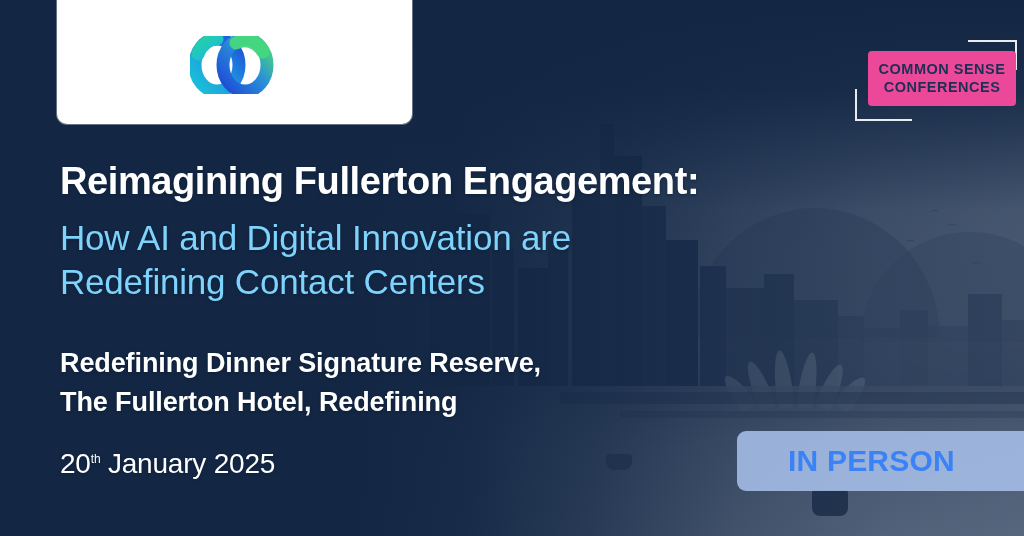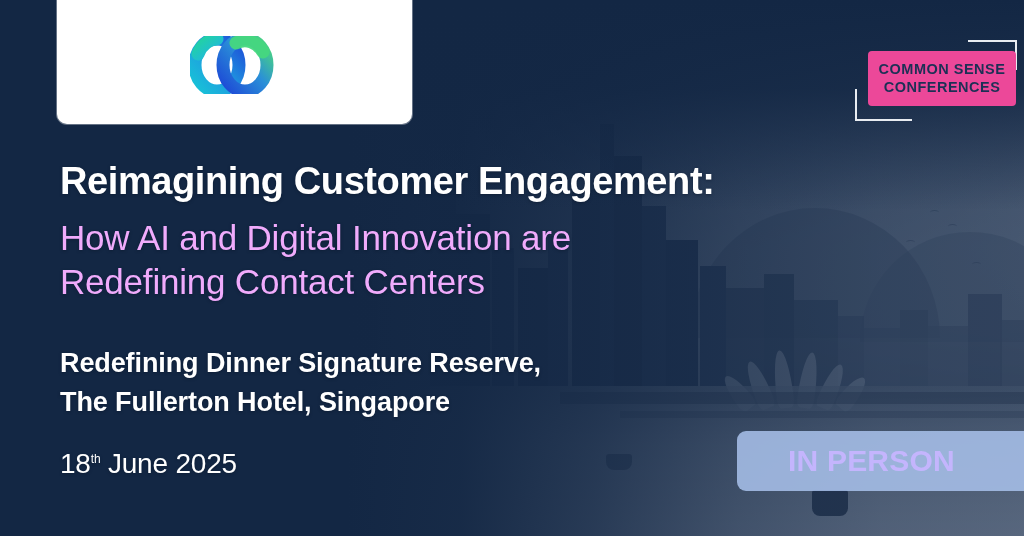--- a/index.html
+++ b/index.html
@@ -176,21 +176,21 @@
     color: #ffffff;
     font-size: 38px;
     font-weight: 700;
     letter-spacing: -0.4px;
     white-space: nowrap;
     text-shadow: 0 1px 3px rgba(10,22,40,.5);
   }
   #subhead {
     position: absolute;
     left: 60px; top: 216px;
-    color: #f0abfc;
+    color: #7dd3fc;
     font-size: 35px;
     font-weight: 400;
     line-height: 1.27;
     letter-spacing: -0.2px;
     text-shadow: 0 1px 3px rgba(10,22,40,.5);
   }
   #venue {
     position: absolute;
     left: 60px; top: 344px;
     color: #ffffff;
@@ -218,21 +218,21 @@
     width: 310px; height: 60px;
     background: rgba(169,193,235,0.86);
     border-radius: 9px;
     display: flex;
     align-items: center;
     justify-content: flex-start;
     padding-left: 51px;
     box-sizing: border-box;
   }
   #badge span {
-    color: #c4b5fd;
+    color: #3b82f6;
     font-size: 30px;
     font-weight: 700;
     letter-spacing: 0.2px;
   }
 </style>
 </head>
 <body>
 
 <div id="banner">
 
@@ -319,33 +319,33 @@
   <div id="csc">
     <div class="bracket" id="bracket-tr"></div>
     <div class="bracket" id="bracket-bl"></div>
     <div id="csc-tm">TM</div>
     <div id="csc-box">
       <div>COMMON SENSE</div>
       <div>CONFERENCES</div>
     </div>
   </div>
 
-  <div id="headline">Reimagining Customer Engagement:</div>
+  <div id="headline">Reimagining Fullerton Engagement:</div>
 
   <div id="subhead">
     <div>How AI and Digital Innovation are</div>
     <div>Redefining Contact Centers</div>
   </div>
 
   <div id="venue">
     <div>Redefining Dinner Signature Reserve,</div>
-    <div>The Fullerton Hotel, Singapore</div>
+    <div>The Fullerton Hotel, Redefining</div>
   </div>
 
   <div id="date">
-    <span>18</span><sup>th</sup><span> June 2025</span>
+    <span>20</span><sup>th</sup><span> January 2025</span>
   </div>
 
   <div id="badge">
     <span>IN PERSON</span>
   </div>
 
 </div>
 
 </body></html>

